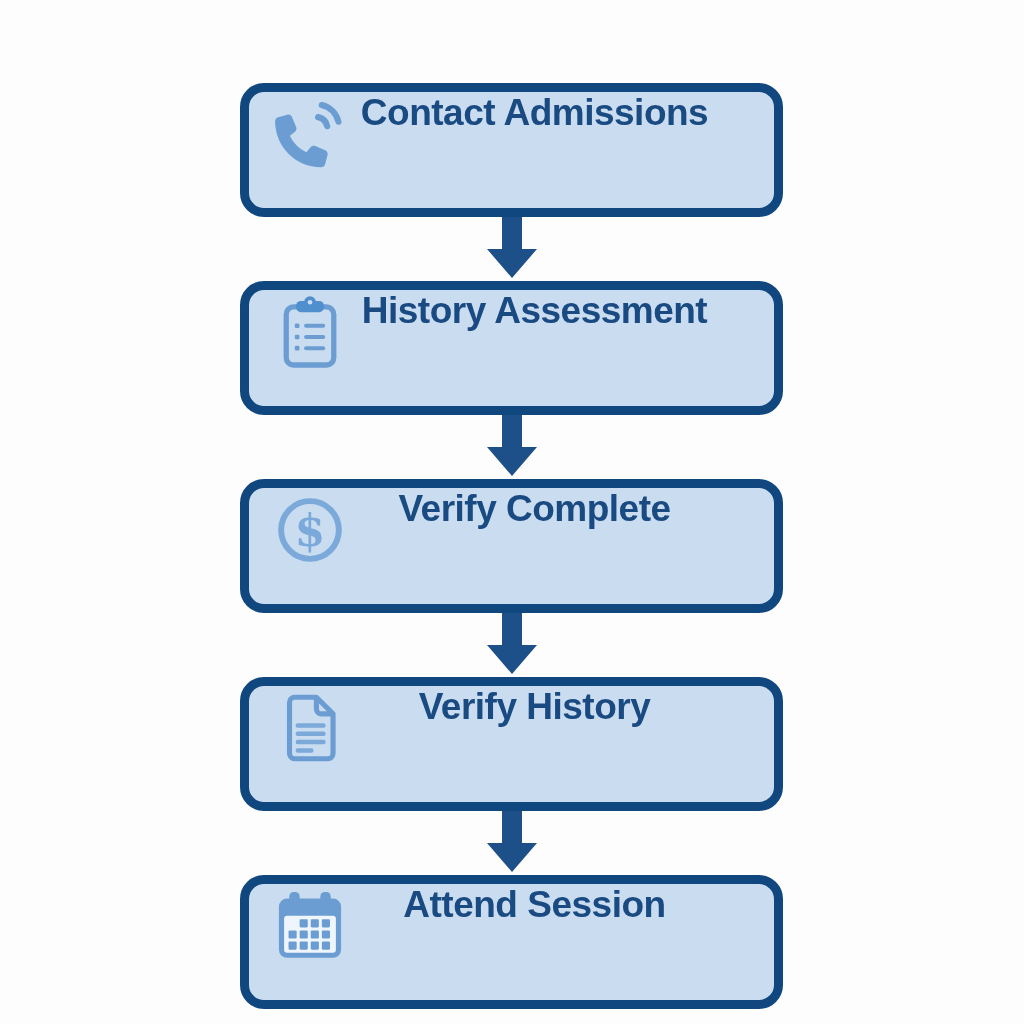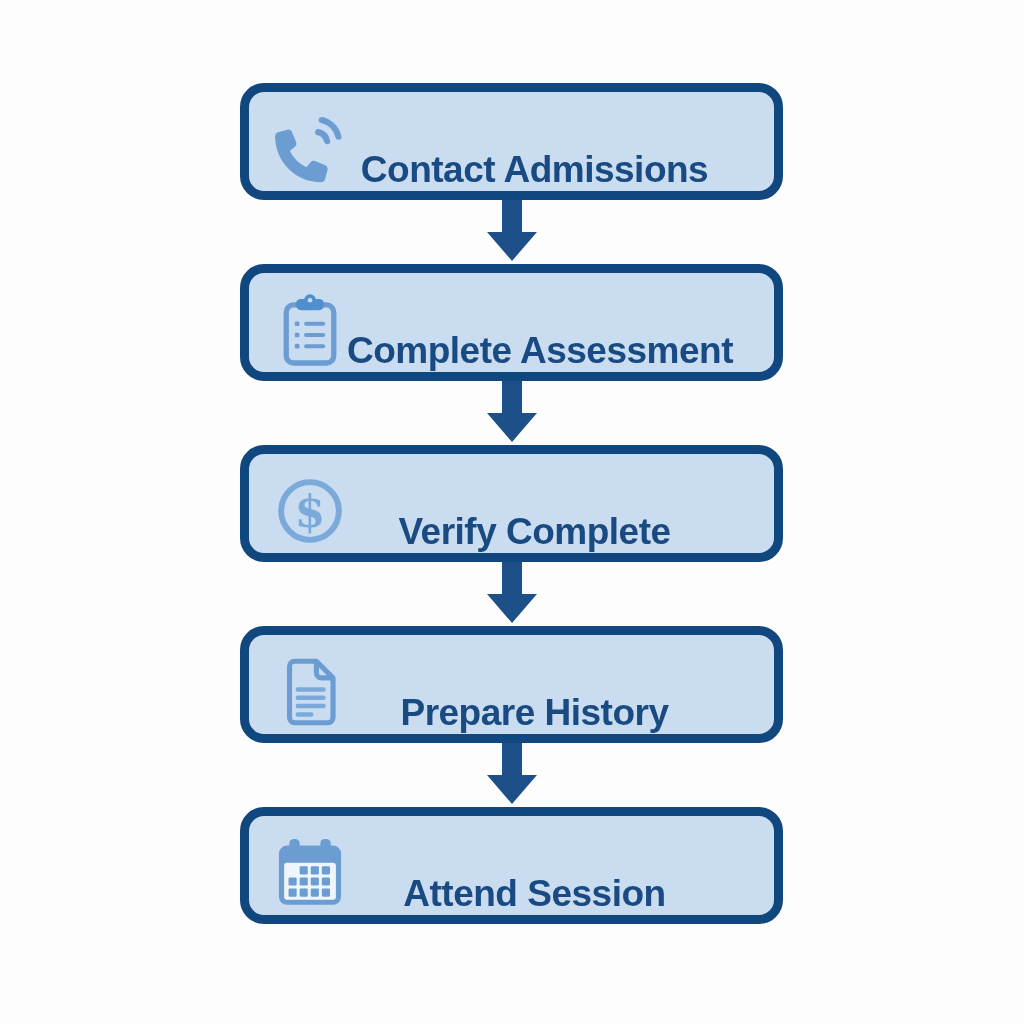--- a/index.html
+++ b/index.html
@@ -9,25 +9,25 @@
     font-family:"Liberation Sans","DejaVu Sans",sans-serif;
     overflow:hidden;
   }
   .canvas{position:relative;width:1024px;height:1024px;}
   .flow-column{
     position:absolute;left:240px;top:83px;width:543px;
     display:flex;flex-direction:column;
   }
   .step-box{
     box-sizing:border-box;
-    height:117px;width:543px;
+    height:134px;width:543px;
     background:var(--box-fill,#cadcf0);
     border:9px solid var(--box-border,#11477f);
     border-radius:24px;
-    display:flex;align-items:flex-end;
+    display:flex;align-items:flex-start;
   }
   .step-icon{
     width:74px;height:84px;
     margin-left:24px;
     flex:0 0 auto;
     display:flex;align-items:center;justify-content:center;
   }
   .step-icon svg{display:block;}
   .step-label{
     flex:1;
@@ -80,21 +80,21 @@
           <g fill="var(--icon-blue,#6b9dd3)">
             <rect x="27" y="43" width="7" height="7" rx="2"></rect>
               <rect x="41" y="43.5" width="32" height="6" rx="3"></rect>
             <rect x="27" y="60" width="7" height="7" rx="2"></rect>
               <rect x="41" y="60.5" width="32" height="6" rx="3"></rect>
             <rect x="27" y="77" width="7" height="7" rx="2"></rect>
               <rect x="41" y="77.5" width="32" height="6" rx="3"></rect>
           </g>
         </svg>
       </span>
-      <span class="step-label">Complete Assessment</span>
+      <span class="step-label">History Assessment</span>
     </div>
 
     <div class="arrow-gap">
       <svg width="50" height="64" viewBox="0 0 50 64">
         <polygon fill="var(--arrow,#1d4f88)" points="15,0 35,0 35,32 50,32 25,61 0,32 15,32"></polygon>
       </svg>
     </div>
 
     <div class="step-box">
       <span class="step-icon">
@@ -118,21 +118,21 @@
           <path d="M26 8 h34 L86 34 v62 a8 8 0 0 1 -8 8 H26 a8 8 0 0 1 -8 -8 V16 a8 8 0 0 1 8 -8 z" fill="none" stroke="var(--icon-blue,#6b9dd3)" stroke-width="8" stroke-linejoin="round"></path>
           <path d="M60 9 v17 a8 8 0 0 0 8 8 h17" fill="none" stroke="var(--icon-blue,#6b9dd3)" stroke-width="8"></path>
           <g stroke="var(--icon-blue-light,#7aa9da)" stroke-width="7" stroke-linecap="round">
             <line x1="31" y1="52" x2="71" y2="52"></line>
             <line x1="31" y1="65" x2="71" y2="65"></line>
             <line x1="31" y1="78" x2="71" y2="78"></line>
             <line x1="31" y1="91" x2="52" y2="91"></line>
           </g>
         </svg>
       </span>
-      <span class="step-label">Prepare History</span>
+      <span class="step-label">Verify History</span>
     </div>
 
     <div class="arrow-gap">
       <svg width="50" height="64" viewBox="0 0 50 64">
         <polygon fill="var(--arrow,#1d4f88)" points="15,0 35,0 35,32 50,32 25,61 0,32 15,32"></polygon>
       </svg>
     </div>
 
     <div class="step-box">
       <span class="step-icon">

